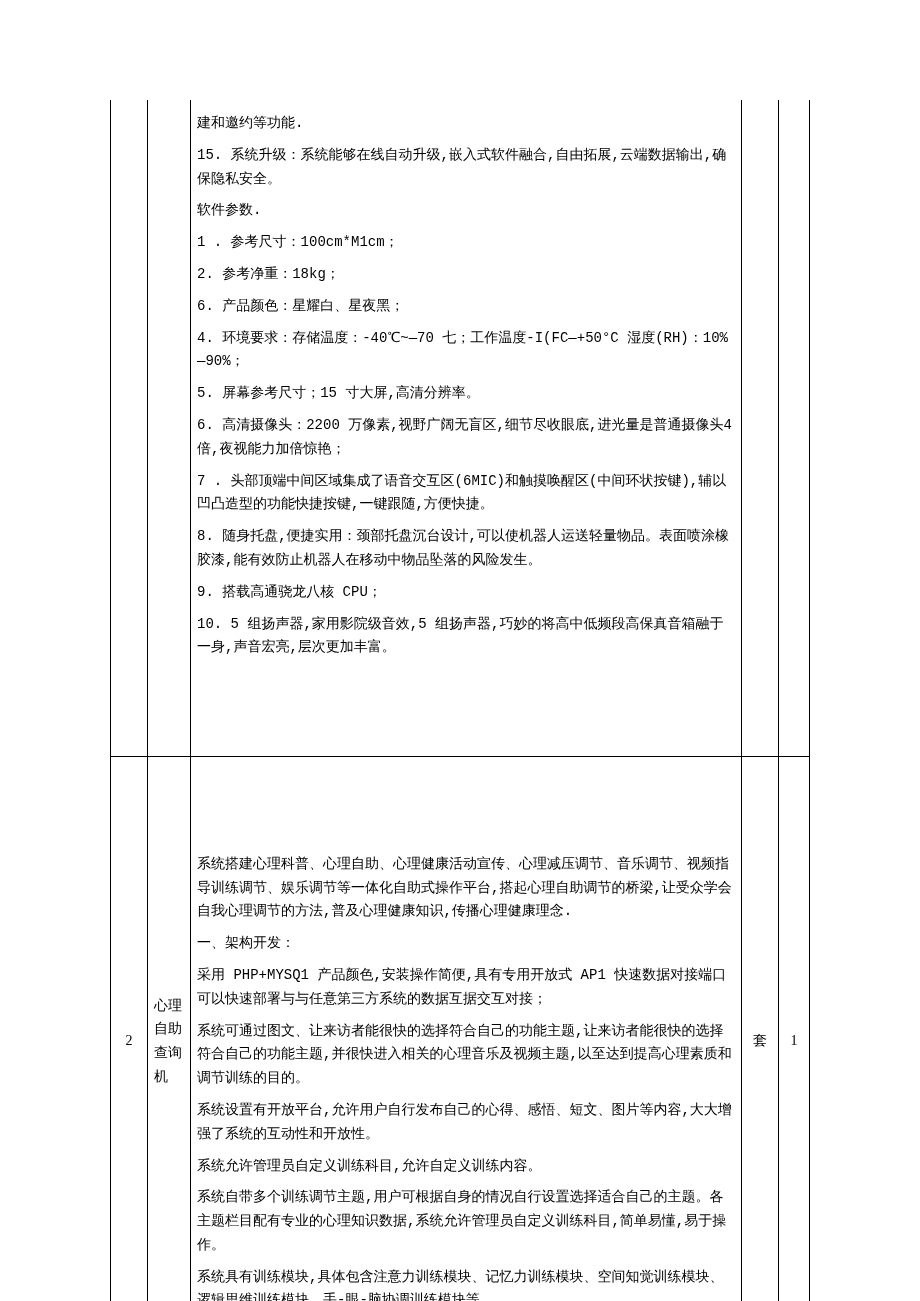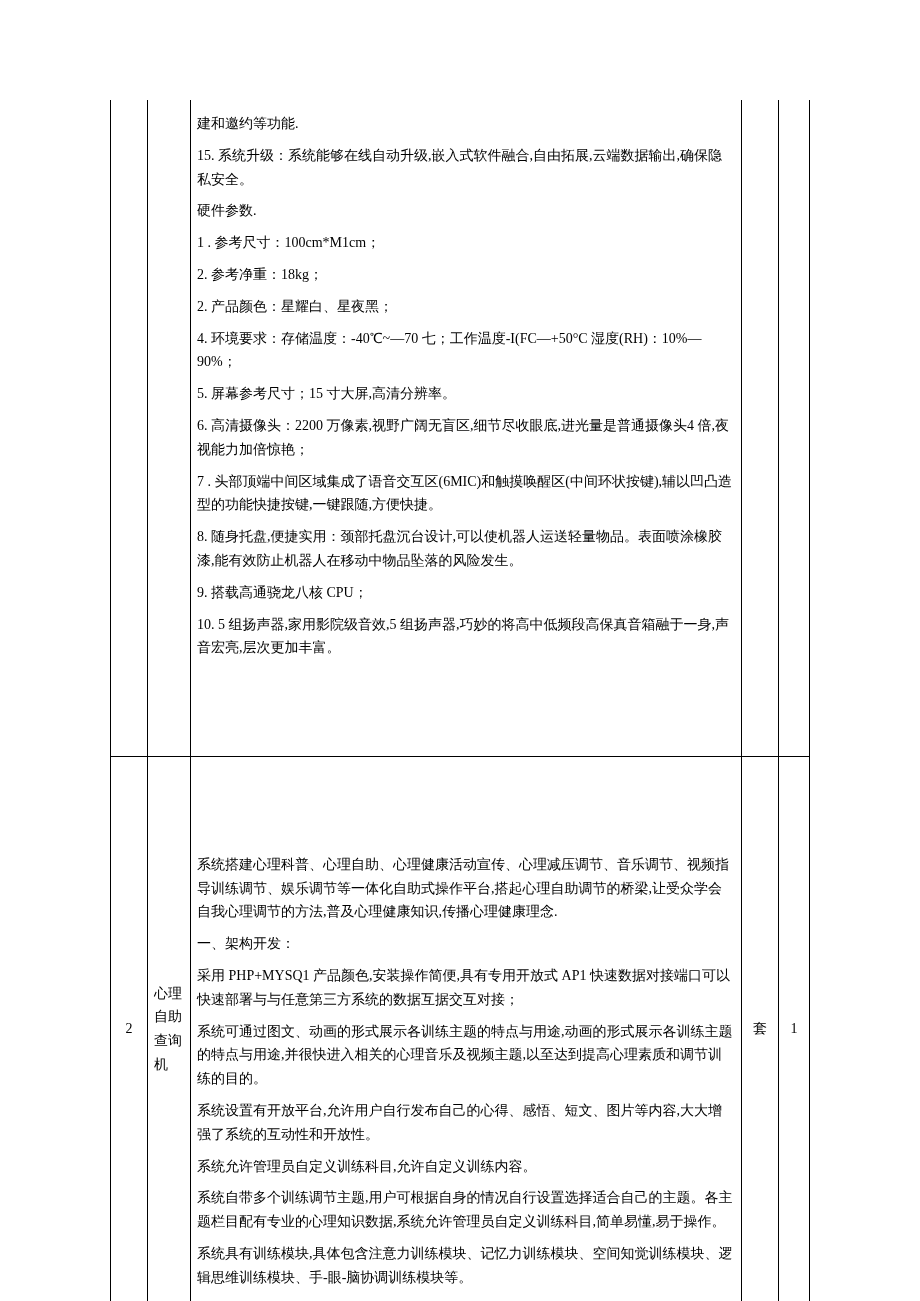--- a/index.html
+++ b/index.html
@@ -28,61 +28,62 @@
     vertical-align: middle;
     word-wrap: break-word;
   }
   .col-idx { width: 24px; text-align: center; }
   .col-name { width: 30px; text-align: left; }
   .col-desc { }
   .col-unit { width: 24px; text-align: center; }
   .col-qty { width: 18px; text-align: center; }
   .desc p {
     margin: 8px 0;
+    font-family: Liberation Mono, monospace;
   }
   .no-top { border-top: none; }
   .no-bottom { border-bottom: none; }
 </style>
 </head>
 <body>
 
 <div class="page">
   <table>
     <tbody>
       <tr>
         <td class="col-idx no-top"></td>
         <td class="col-name no-top"></td>
         <td class="col-desc desc no-top">
           <p>建和邀约等功能.</p>
           <p>15. 系统升级：系统能够在线自动升级,嵌入式软件融合,自由拓展,云端数据输出,确保隐私安全。</p>
-          <p>硬件参数.</p>
+          <p>软件参数.</p>
           <p>1          . 参考尺寸：100cm*M1cm；</p>
           <p>2. 参考净重：18kg；</p>
-          <p>2. 产品颜色：星耀白、星夜黑；</p>
+          <p>6. 产品颜色：星耀白、星夜黑；</p>
           <p>4. 环境要求：存储温度：-40℃~—70 七；工作温度-I(FC—+50°C 湿度(RH)：10%—90%；</p>
           <p>5. 屏幕参考尺寸；15 寸大屏,高清分辨率。</p>
           <p>6. 高清摄像头：2200 万像素,视野广阔无盲区,细节尽收眼底,进光量是普通摄像头4 倍,夜视能力加倍惊艳；</p>
           <p>7          . 头部顶端中间区域集成了语音交互区(6MIC)和触摸唤醒区(中间环状按键),辅以凹凸造型的功能快捷按键,一键跟随,方便快捷。</p>
           <p>8. 随身托盘,便捷实用：颈部托盘沉台设计,可以使机器人运送轻量物品。表面喷涂橡胶漆,能有效防止机器人在移动中物品坠落的风险发生。</p>
           <p>9. 搭载高通骁龙八核 CPU；</p>
           <p>10. 5 组扬声器,家用影院级音效,5 组扬声器,巧妙的将高中低频段高保真音箱融于一身,声音宏亮,层次更加丰富。</p>
           <p style="margin-bottom:60px;">&nbsp;</p>
         </td>
         <td class="col-unit no-top"></td>
         <td class="col-qty no-top"></td>
       </tr>
       <tr>
         <td class="col-idx no-bottom">2</td>
         <td class="col-name no-bottom">心理自助查询机</td>
         <td class="col-desc desc no-bottom">
           <p style="margin-top:60px;">&nbsp;</p>
           <p>系统搭建心理科普、心理自助、心理健康活动宣传、心理减压调节、音乐调节、视频指导训练调节、娱乐调节等一体化自助式操作平台,搭起心理自助调节的桥梁,让受众学会自我心理调节的方法,普及心理健康知识,传播心理健康理念.</p>
           <p>一、架构开发：</p>
           <p>采用 PHP+MYSQ1 产品颜色,安装操作简便,具有专用开放式 AP1 快速数据对接端口可以快速部署与与任意第三方系统的数据互据交互对接；</p>
-          <p>系统可通过图文、动画的形式展示各训练主题的特点与用途,动画的形式展示各训练主题的特点与用途,并很快进入相关的心理音乐及视频主题,以至达到提高心理素质和调节训练的目的。</p>
+          <p>系统可通过图文、让来访者能很快的选择符合自己的功能主题,让来访者能很快的选择符合自己的功能主题,并很快进入相关的心理音乐及视频主题,以至达到提高心理素质和调节训练的目的。</p>
           <p>系统设置有开放平台,允许用户自行发布自己的心得、感悟、短文、图片等内容,大大增强了系统的互动性和开放性。</p>
           <p>系统允许管理员自定义训练科目,允许自定义训练内容。</p>
           <p>系统自带多个训练调节主题,用户可根据自身的情况自行设置选择适合自己的主题。各主题栏目配有专业的心理知识数据,系统允许管理员自定义训练科目,简单易懂,易于操作。</p>
           <p>系统具有训练模块,具体包含注意力训练模块、记忆力训练模块、空间知觉训练模块、逻辑思维训练模块、手-眼-脑协调训练模块等。</p>
         </td>
         <td class="col-unit no-bottom">套</td>
         <td class="col-qty no-bottom">1</td>
       </tr>
     </tbody>
   </table>

